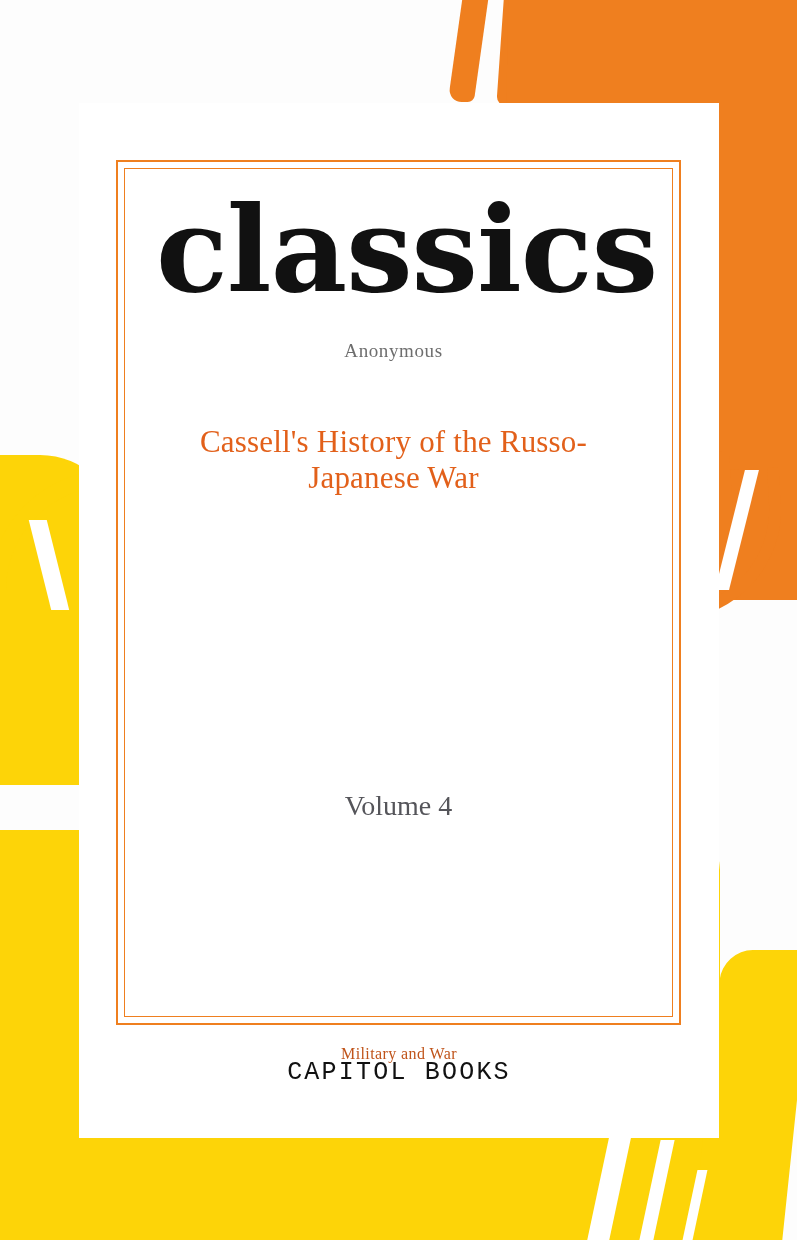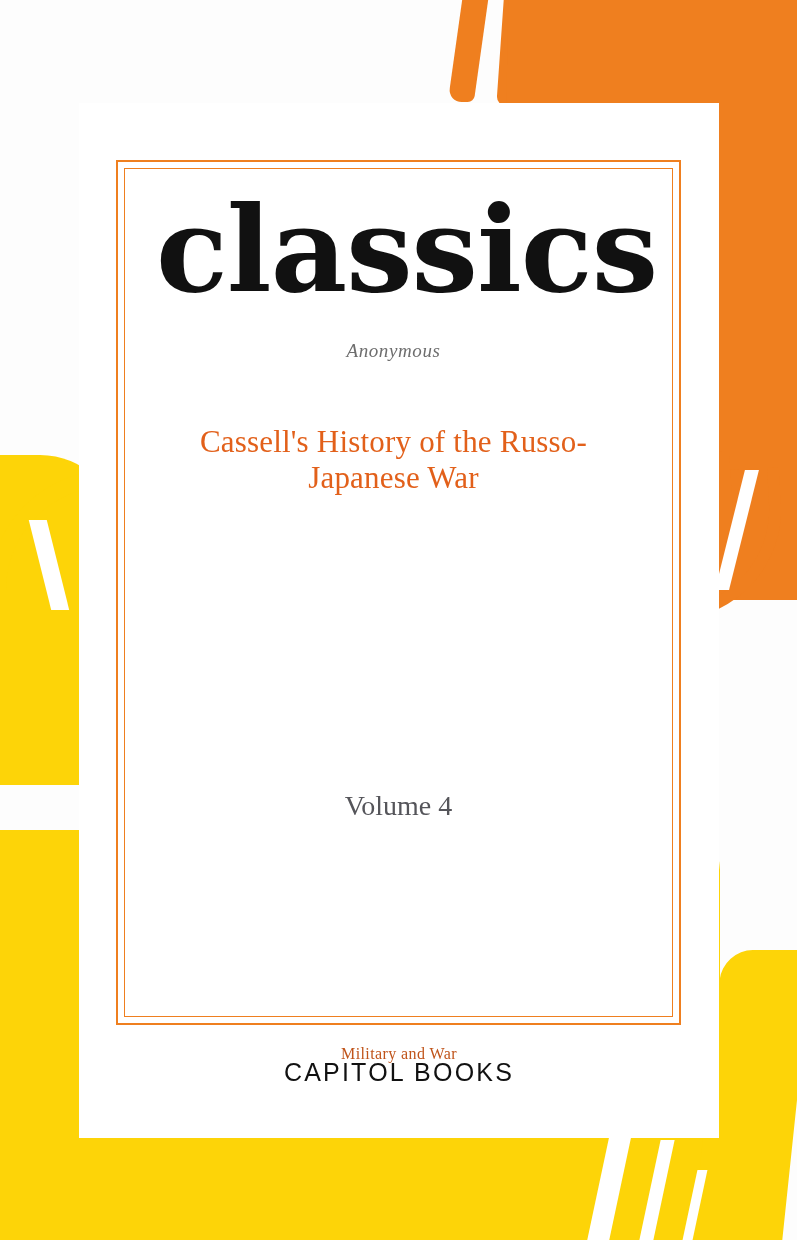--- a/index.html
+++ b/index.html
@@ -196,21 +196,20 @@
   }
   .series-title .line2 {
     display: block;
     font-size: 118px;
     margin-top: 8px;
   }
 
   .author {
     margin-top: 34px;
     font-family: "Liberation Serif", serif;
-    font-style: italic;
     font-size: 19px;
     letter-spacing: 0.6px;
     color: #6e6e6e;
   }
 
   .book-title {
     margin-top: 62px;
     font-family: "Liberation Serif", serif;
     font-size: 31px;
     color: #e2601a;
@@ -226,21 +225,21 @@
     font-size: 28px;
     color: #55555a;
   }
 
   .publisher {
     position: absolute;
     left: 0;
     right: 0;
     top: 955px;
     text-align: center;
-    font-family: Liberation Sans, sans-serif;
+    font-family: Liberation Mono, monospace;
     font-size: 25px;
     letter-spacing: 2.2px;
     color: #111111;
   }
   .category {
     position: absolute;
     left: 0;
     right: 0;
     top: 942px;
     text-align: center;

